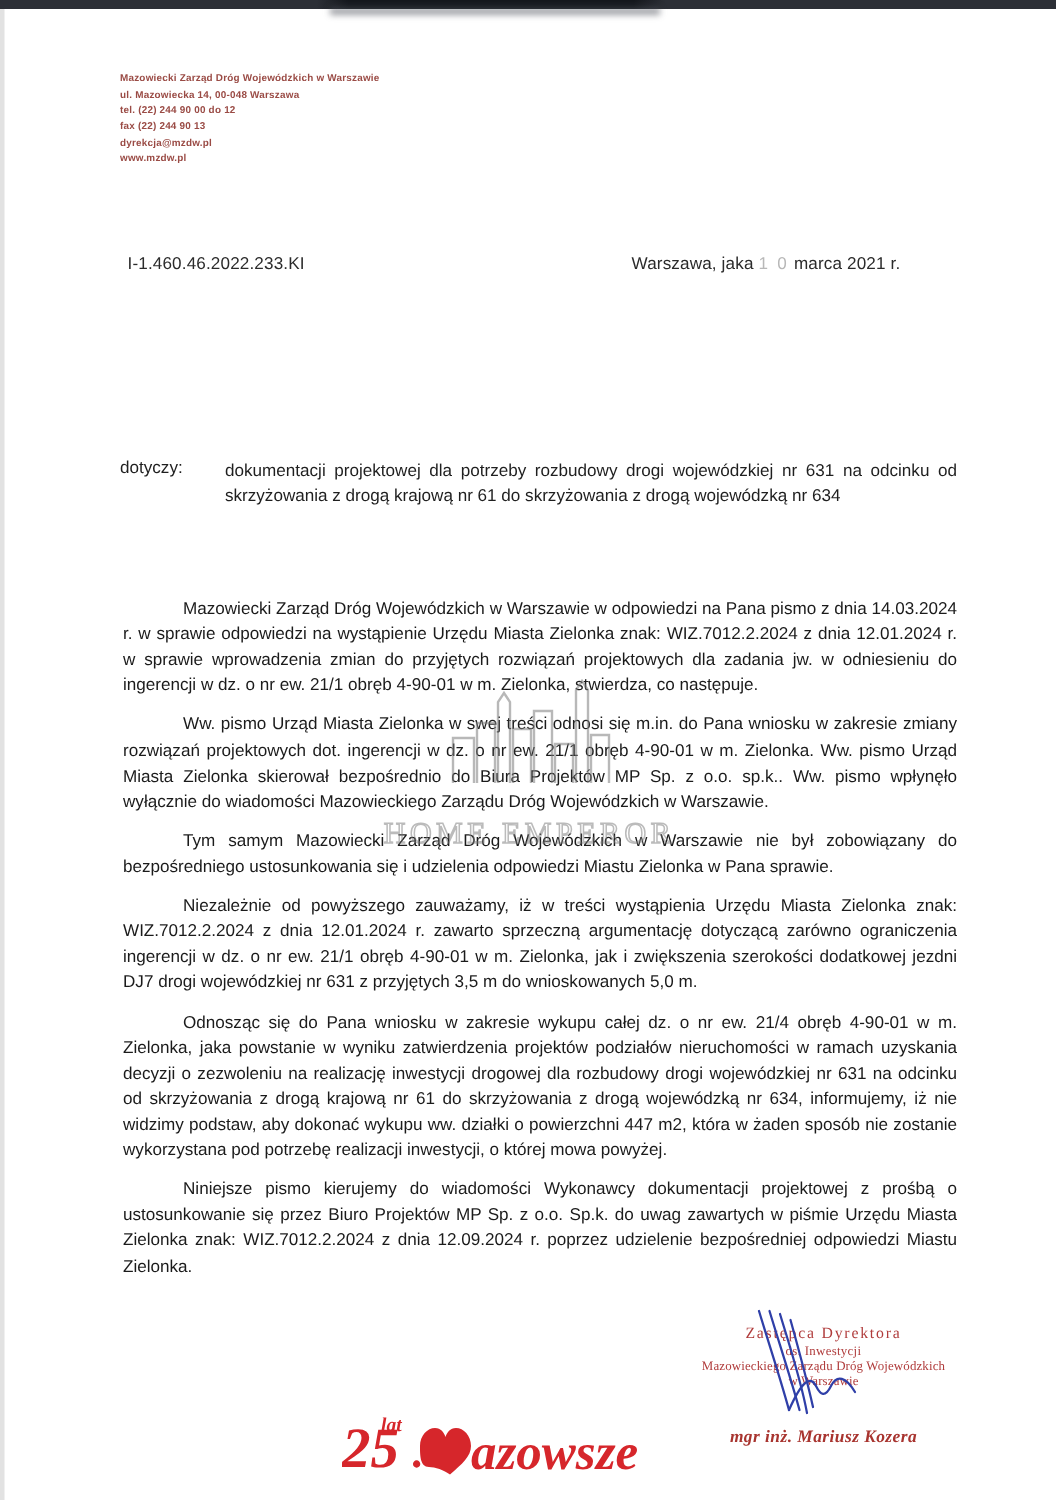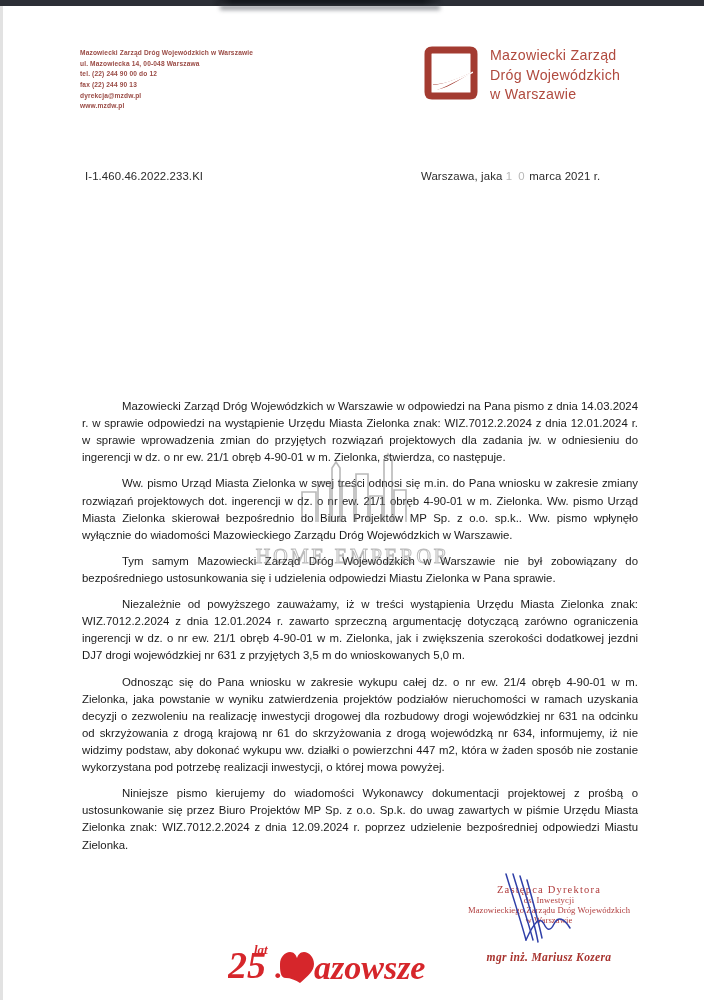--- a/index.html
+++ b/index.html
@@ -213,41 +213,32 @@
 
   <div class="letterhead">
     <div>Mazowiecki Zarząd Dróg Wojewódzkich w Warszawie</div>
     <div>ul. Mazowiecka 14, 00-048 Warszawa</div>
     <div>tel. (22) 244 90 00 do 12</div>
     <div>fax (22) 244 90 13</div>
     <div>dyrekcja@mzdw.pl</div>
     <div>www.mzdw.pl</div>
   </div>
 
-  <div class="logo-block">
-    <svg class="logo-mark" viewBox="0 0 54 54">
-      <path d="M4,8 Q4,4 8,4 L46,4 Q50,4 50,8 L50,46 Q50,50 46,50 L8,50 Q4,50 4,46 Z" fill="none" stroke="#a33b31" stroke-width="7"></path>
-      <path d="M9,43 C20,43 32,33 48,25 C33,31 22,36 9,37 Z" fill="#ffffff"></path>
-      <path d="M9,44 C22,44 34,34 49,26 C34,32 23,38 9,38.5 Z" fill="#a33b31"></path>
-      <path d="M8,46 L8,39 C22,38 34,32 49,25.5 L49,27 C34,34 22,41 8,46 Z" fill="#ffffff"></path>
-    </svg>
-    <div class="logo-text">
-      <div>Mazowiecki Zarząd</div>
-      <div>Dróg Wojewódzkich</div>
-      <div>w Warszawie</div>
-    </div>
-  </div>
 
   <div class="ref-line">I-1.460.46.2022.233.KI</div>
   <div class="date-line">
     <span>Warszawa, jaka</span>
     <span class="date-day">1 0</span>
     <span>marca 2021  r.</span>
   </div>
 
+  <div class="subject">
+    <span class="subject-label">dotyczy:</span>
+    <div class="subject-body">dokumentacji projektowej dla potrzeby rozbudowy drogi wojewódzkiej nr 631 na odcinku od skrzyżowania z drogą krajową nr 61 do skrzyżowania z drogą wojewódzką nr 634</div>
+  </div>
 
   <div class="body-text">
     <p>Mazowiecki Zarząd Dróg Wojewódzkich w Warszawie w odpowiedzi na Pana pismo z dnia 14.03.2024 r. w sprawie odpowiedzi na wystąpienie Urzędu Miasta Zielonka znak: WIZ.7012.2.2024 z dnia 12.01.2024 r. w sprawie wprowadzenia zmian do przyjętych rozwiązań projektowych dla zadania jw. w odniesieniu do ingerencji w dz. o nr ew. 21/1 obręb 4-90-01 w m. Zielonka, stwierdza, co następuje.</p>
     <p>Ww. pismo Urząd Miasta Zielonka w swej treści odnosi się m.in. do Pana wniosku w zakresie zmiany rozwiązań projektowych dot. ingerencji w dz. o nr ew. 21/1 obręb 4-90-01 w m. Zielonka. Ww. pismo Urząd Miasta Zielonka skierował bezpośrednio do Biura Projektów MP Sp. z o.o. sp.k.. Ww. pismo wpłynęło wyłącznie do wiadomości Mazowieckiego Zarządu Dróg Wojewódzkich w Warszawie.</p>
     <p>Tym samym Mazowiecki Zarząd Dróg Wojewódzkich w Warszawie nie był zobowiązany do bezpośredniego ustosunkowania się i udzielenia odpowiedzi Miastu Zielonka w Pana sprawie.</p>
     <p>Niezależnie od powyższego zauważamy, iż w treści wystąpienia Urzędu Miasta Zielonka znak: WIZ.7012.2.2024 z dnia 12.01.2024 r. zawarto sprzeczną argumentację dotyczącą zarówno ograniczenia ingerencji w dz. o nr ew. 21/1 obręb 4-90-01 w m. Zielonka, jak i zwiększenia szerokości dodatkowej jezdni DJ7 drogi wojewódzkiej nr 631 z przyjętych 3,5 m do wnioskowanych 5,0 m.</p>
     <p>Odnosząc się do Pana wniosku w zakresie wykupu całej dz. o nr ew. 21/4 obręb 4-90-01 w m. Zielonka, jaka powstanie w wyniku zatwierdzenia projektów podziałów nieruchomości w ramach uzyskania decyzji o zezwoleniu na realizację inwestycji drogowej dla rozbudowy drogi wojewódzkiej nr 631 na odcinku od skrzyżowania z drogą krajową nr 61 do skrzyżowania z drogą wojewódzką nr 634, informujemy, iż nie widzimy podstaw, aby dokonać wykupu ww. działki o powierzchni 447 m2, która w żaden sposób nie zostanie wykorzystana pod potrzebę realizacji inwestycji, o której mowa powyżej.</p>
     <p>Niniejsze pismo kierujemy do wiadomości Wykonawcy dokumentacji projektowej z prośbą o ustosunkowanie się przez Biuro Projektów MP Sp. z o.o. Sp.k. do uwag zawartych w piśmie Urzędu Miasta Zielonka znak: WIZ.7012.2.2024 z dnia 12.09.2024 r. poprzez udzielenie bezpośredniej odpowiedzi Miastu Zielonka.</p>
   </div>
 

